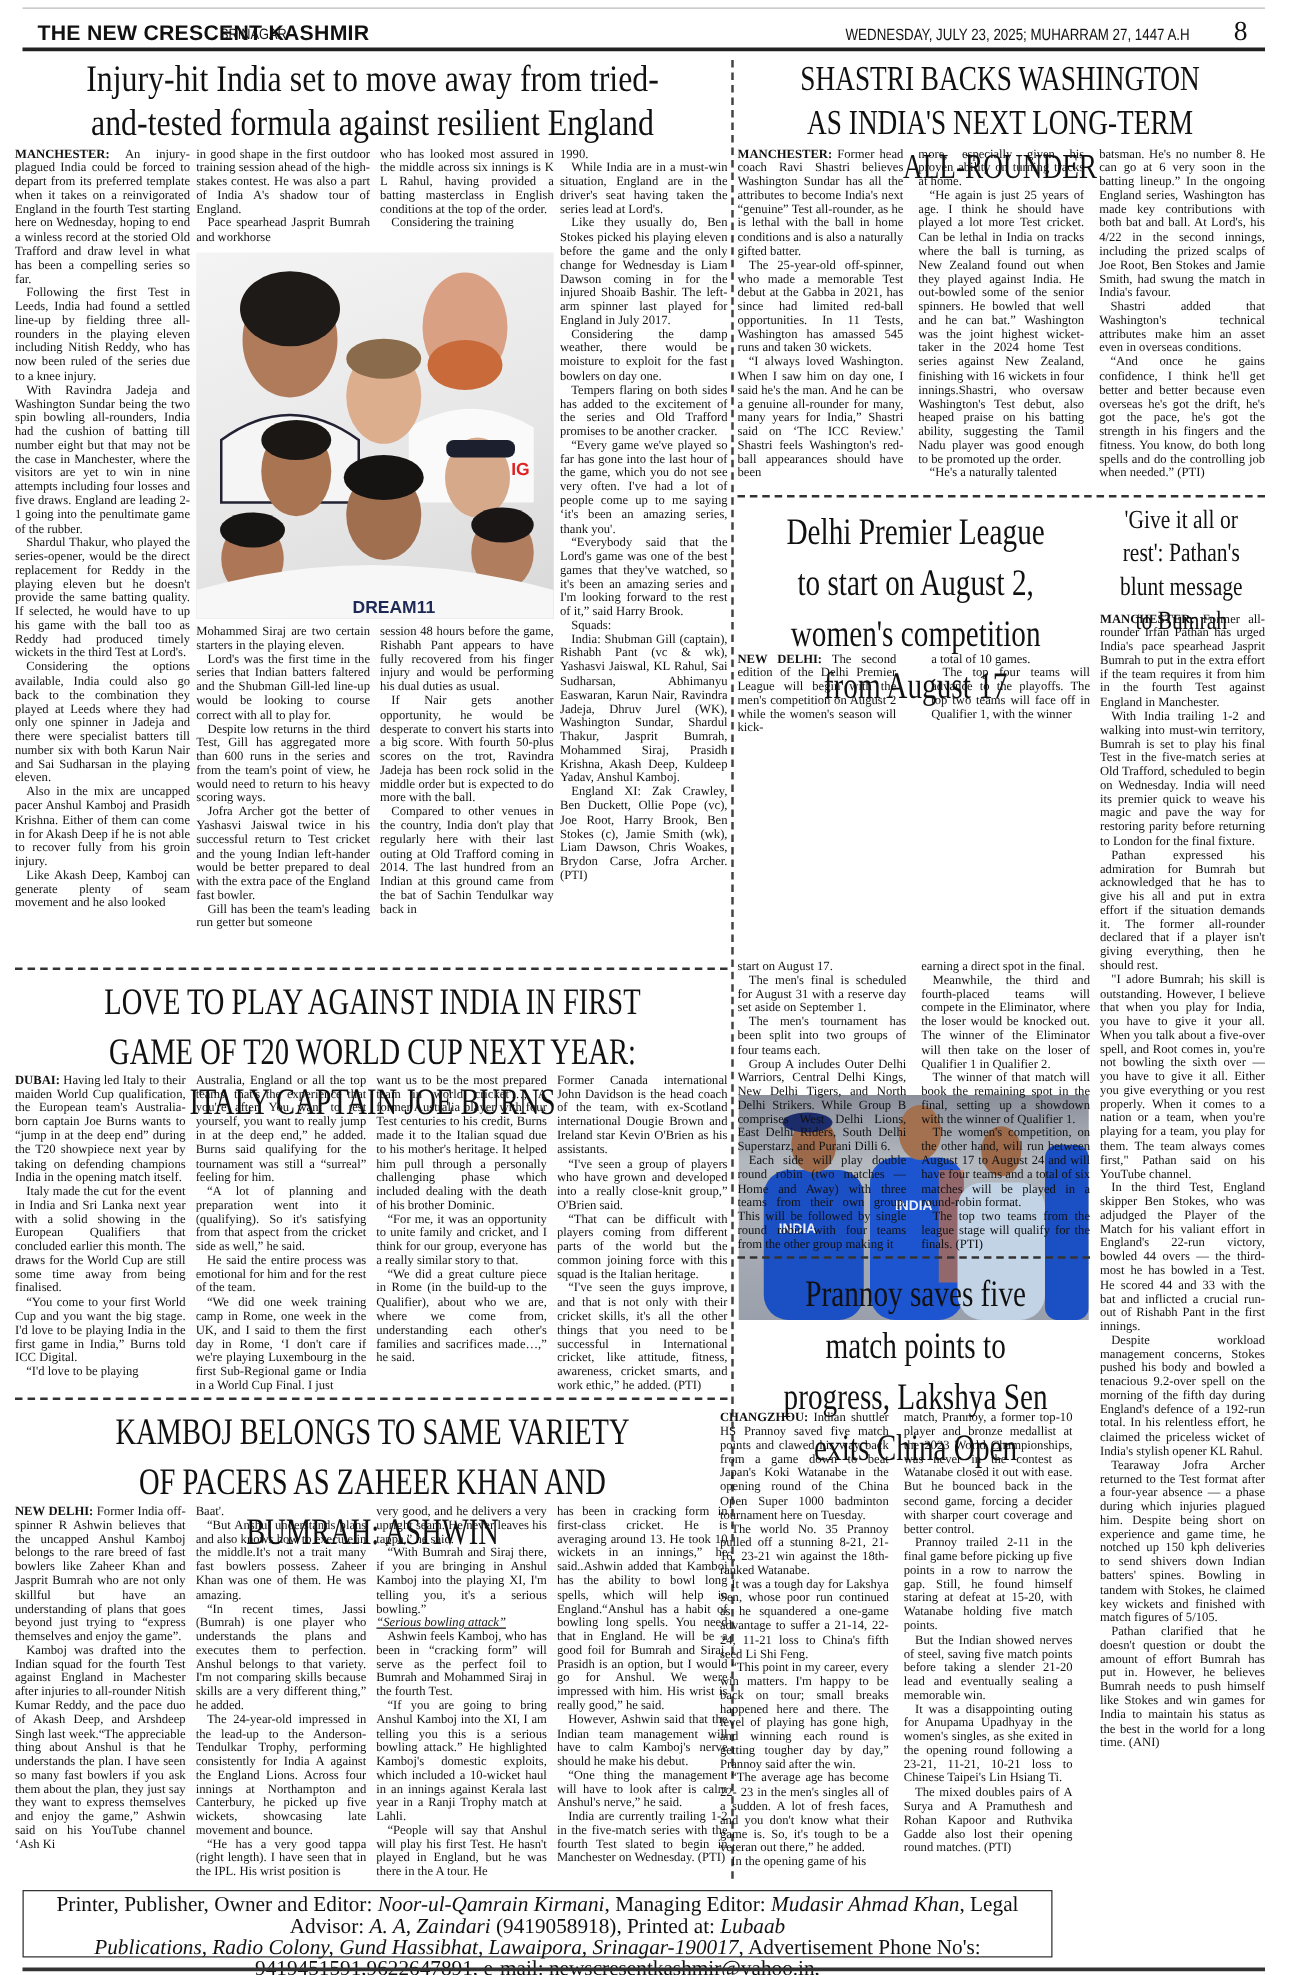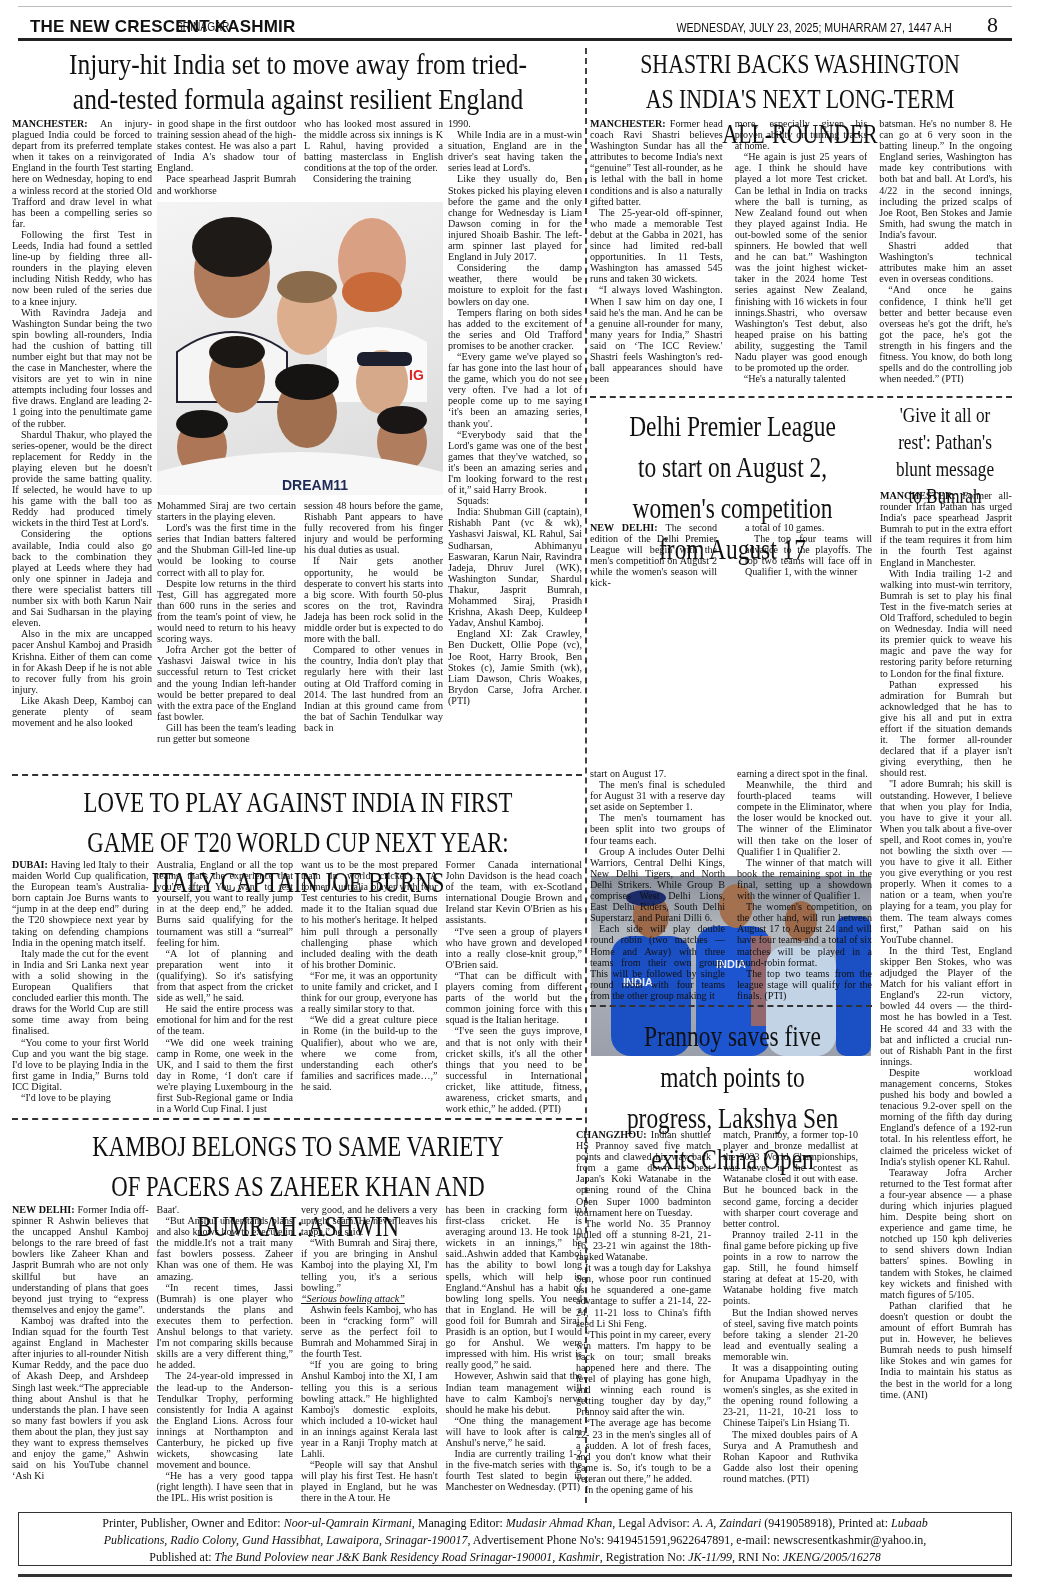--- a/index.html
+++ b/index.html
@@ -13,21 +13,21 @@
 .headline{font-family:"Liberation Serif",serif;text-align:center;line-height:1.12;transform-origin:center top;color:#111}
 .cols{display:flex;gap:8px;font-size:10.1px;line-height:11.1px;text-align:justify}
 .cols .col{flex:1;overflow:hidden}
 p{text-indent:9px}
 p.first{text-indent:0}
 .dateline{font-weight:bold}
 .dash-h{border-top:2px dashed #333;height:0}
 .dash-v{border-left:2px dashed #444;width:0}
 .photo{background:linear-gradient(135deg,#eee,#ddd);overflow:hidden;position:relative}
 .sub{font-style:italic;text-decoration:underline}
-.footer{left:18px;top:1512px;width:994px;height:54px;border:1px solid #333;font-size:12px;line-height:17px;text-align:center;padding-top:2px;font-family:"Liberation Serif",serif}
+.footer{left:18px;top:1512px;width:824px;height:54px;border:1px solid #333;font-size:17px;line-height:17px;text-align:center;padding-top:2px;font-family:"Liberation Serif",serif}
 .footer-bar{left:18px;top:1574px;width:994px;height:3px;background:#333}
 em{font-style:italic}
 </style>
 </head>
 <body>
 
 <div class="abs masthead">
   <span class="mast-title">THE NEW CRESCENT KASHMIR</span>
   <span class="mast-city">SRINAGAR</span>
   <span class="mast-date">WEDNESDAY, JULY 23, 2025; MUHARRAM 27, 1447  A.H</span>

